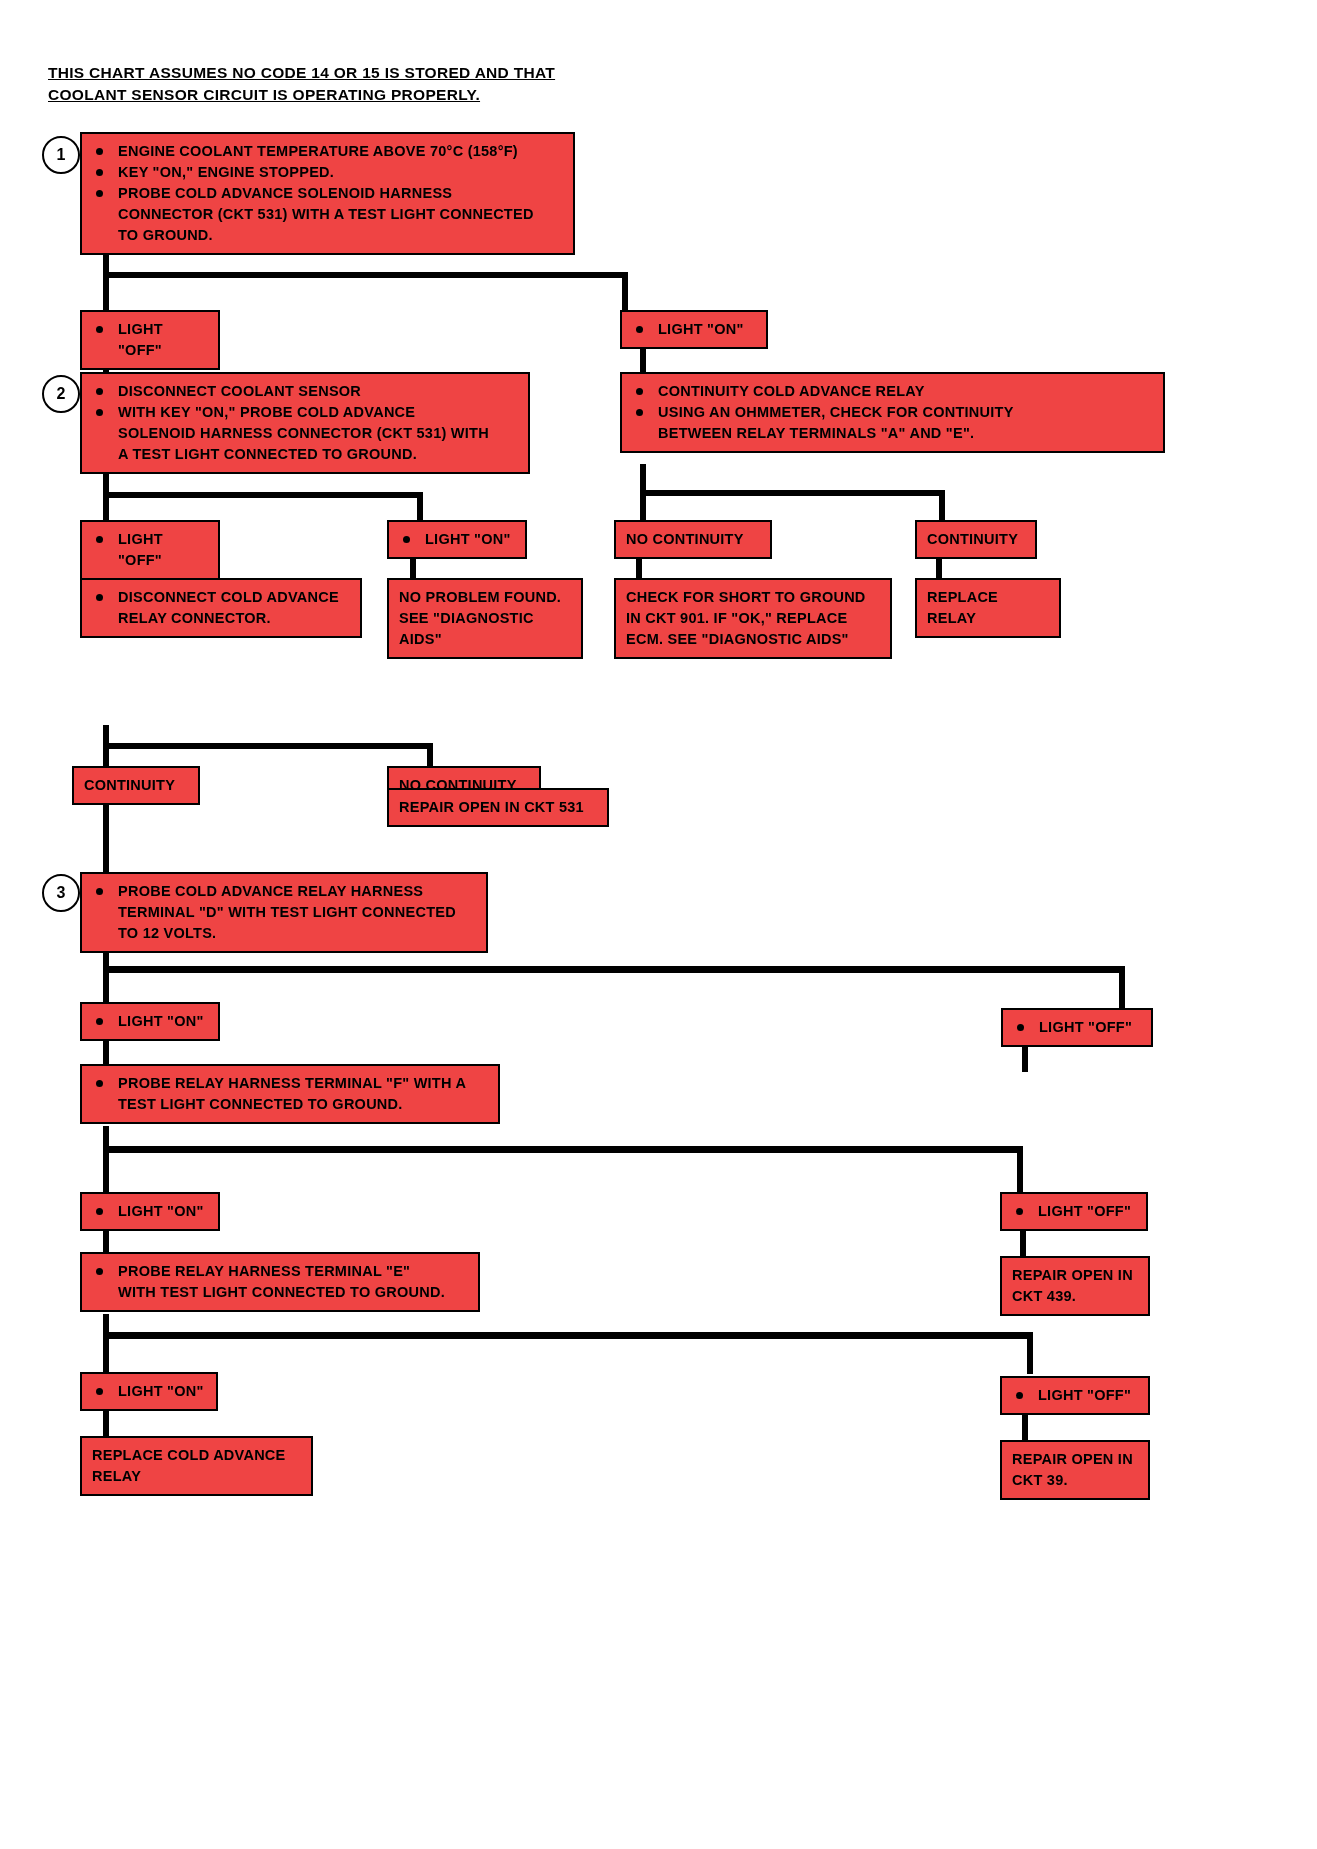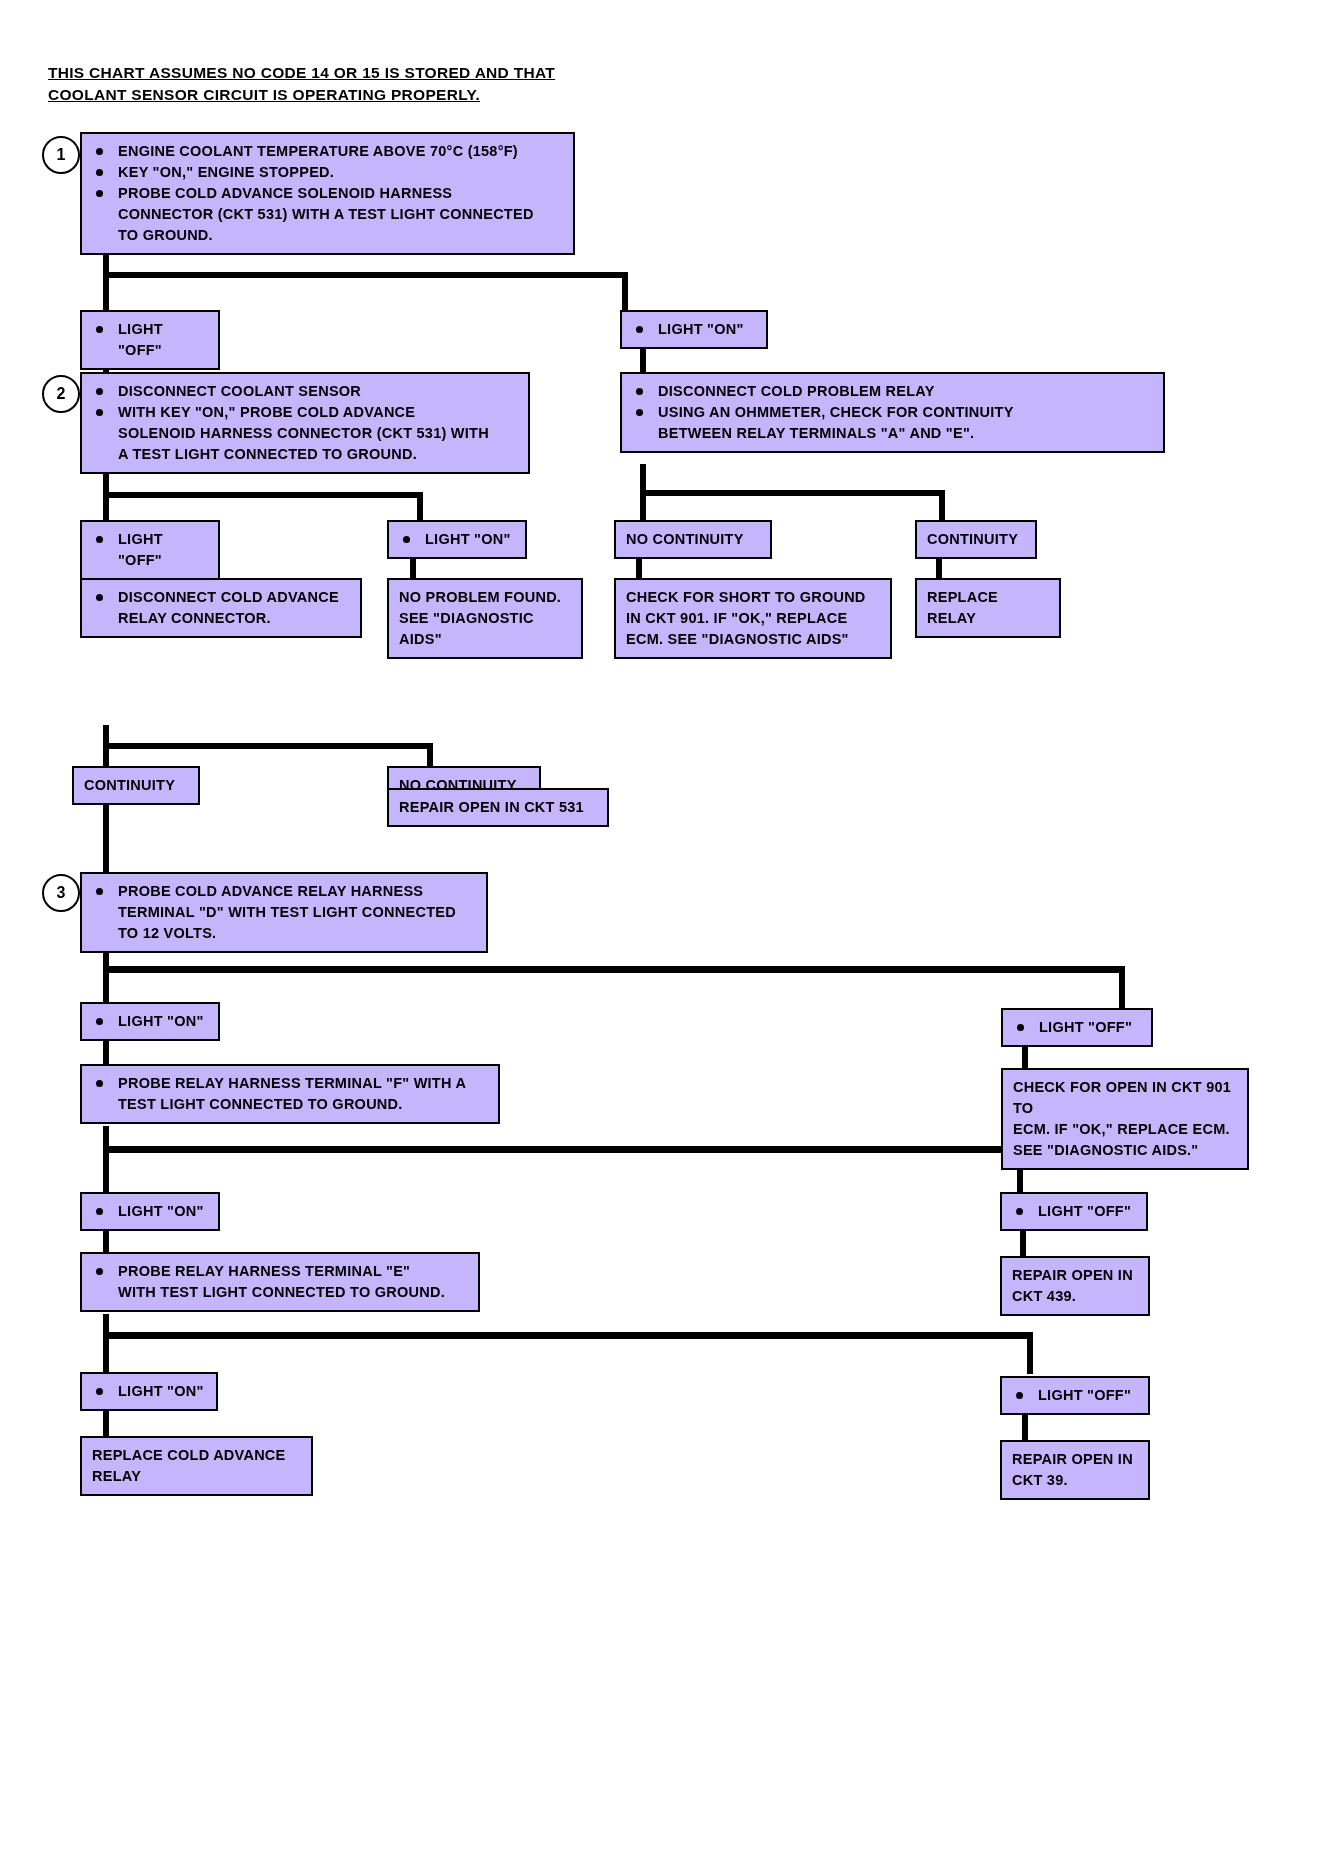--- a/index.html
+++ b/index.html
@@ -21,21 +21,21 @@
     font-size: 15.5px;
     font-weight: bold;
     letter-spacing: 0.3px;
     line-height: 1.45;
     white-space: pre-line;
   }
   .box {
     position: absolute;
     box-sizing: border-box;
     border: 2px solid #000;
-    background: #c4b5fd;
+    background: #ef4444;
     font-size: 14.5px;
     font-weight: bold;
     letter-spacing: 0.25px;
     line-height: 1.45;
     padding: 7px 8px 7px 10px;
     z-index: 4;
   }
   .li {
     position: relative;
     padding-left: 26px;
@@ -106,21 +106,21 @@
 
   <div class="step" style="left:42px; top:375px;">2</div>
   <div class="box" style="left:80px; top:372px; width:450px;">
     <div class="li">DISCONNECT COOLANT SENSOR</div>
     <div class="li">WITH KEY "ON," PROBE COLD ADVANCE
 SOLENOID HARNESS CONNECTOR (CKT 531) WITH
 A TEST LIGHT CONNECTED TO GROUND.</div>
   </div>
 
   <div class="box" style="left:620px; top:372px; width:545px;">
-    <div class="li">DISCONNECT COLD PROBLEM RELAY</div>
+    <div class="li">CONTINUITY COLD ADVANCE RELAY</div>
     <div class="li">USING AN OHMMETER, CHECK FOR CONTINUITY
 BETWEEN RELAY TERMINALS "A" AND "E".</div>
   </div>
 
   <div class="ln" style="left:103px; top:472px; width:6px; height:22px;"></div>
   <div class="ln" style="left:103px; top:492px; width:320px; height:6px;"></div>
   <div class="ln" style="left:417px; top:492px; width:6px; height:32px;"></div>
   <div class="ln" style="left:103px; top:492px; width:6px; height:30px;"></div>
 
   <div class="ln" style="left:640px; top:464px; width:6px; height:26px;"></div>
@@ -202,25 +202,20 @@
     <div class="li">LIGHT "OFF"</div>
   </div>
 
   <div class="ln" style="left:103px; top:1038px; width:6px; height:28px;"></div>
   <div class="ln" style="left:1022px; top:1044px; width:6px; height:28px;"></div>
 
   <div class="box" style="left:80px; top:1064px; width:420px;">
     <div class="li">PROBE RELAY HARNESS TERMINAL "F" WITH A
 TEST LIGHT CONNECTED TO GROUND.</div>
   </div>
-  <div class="box" style="left:1001px; top:1068px; width:248px;">
-    <div class="nb">CHECK FOR OPEN IN CKT 901 TO
-ECM. IF "OK," REPLACE ECM.
-SEE "DIAGNOSTIC AIDS."</div>
-  </div>
 
   <div class="ln" style="left:103px; top:1126px; width:6px; height:22px;"></div>
   <div class="ln" style="left:103px; top:1146px; width:920px; height:7px;"></div>
   <div class="ln" style="left:1017px; top:1146px; width:6px; height:48px;"></div>
   <div class="ln" style="left:103px; top:1146px; width:6px; height:48px;"></div>
 
   <div class="box" style="left:80px; top:1192px; width:140px;">
     <div class="li">LIGHT "ON"</div>
   </div>
   <div class="box" style="left:1000px; top:1192px; width:148px;">

